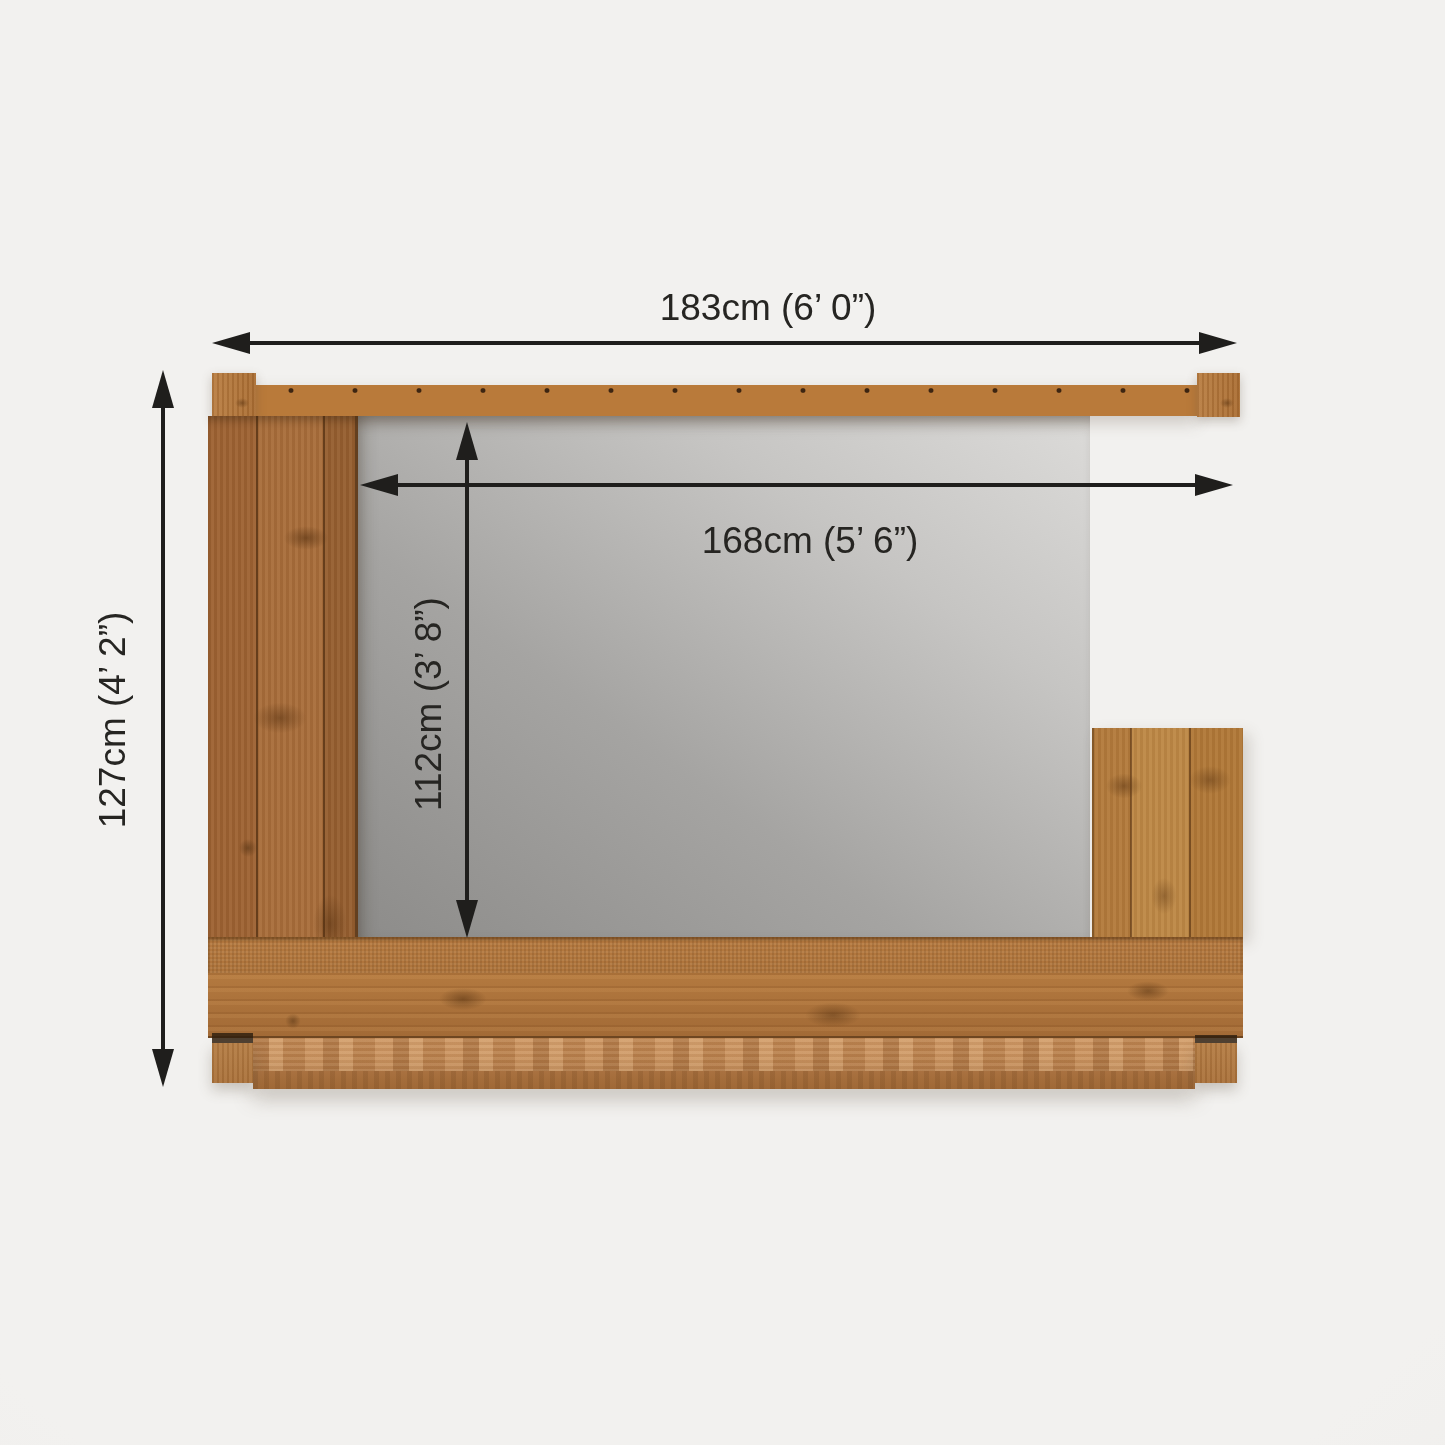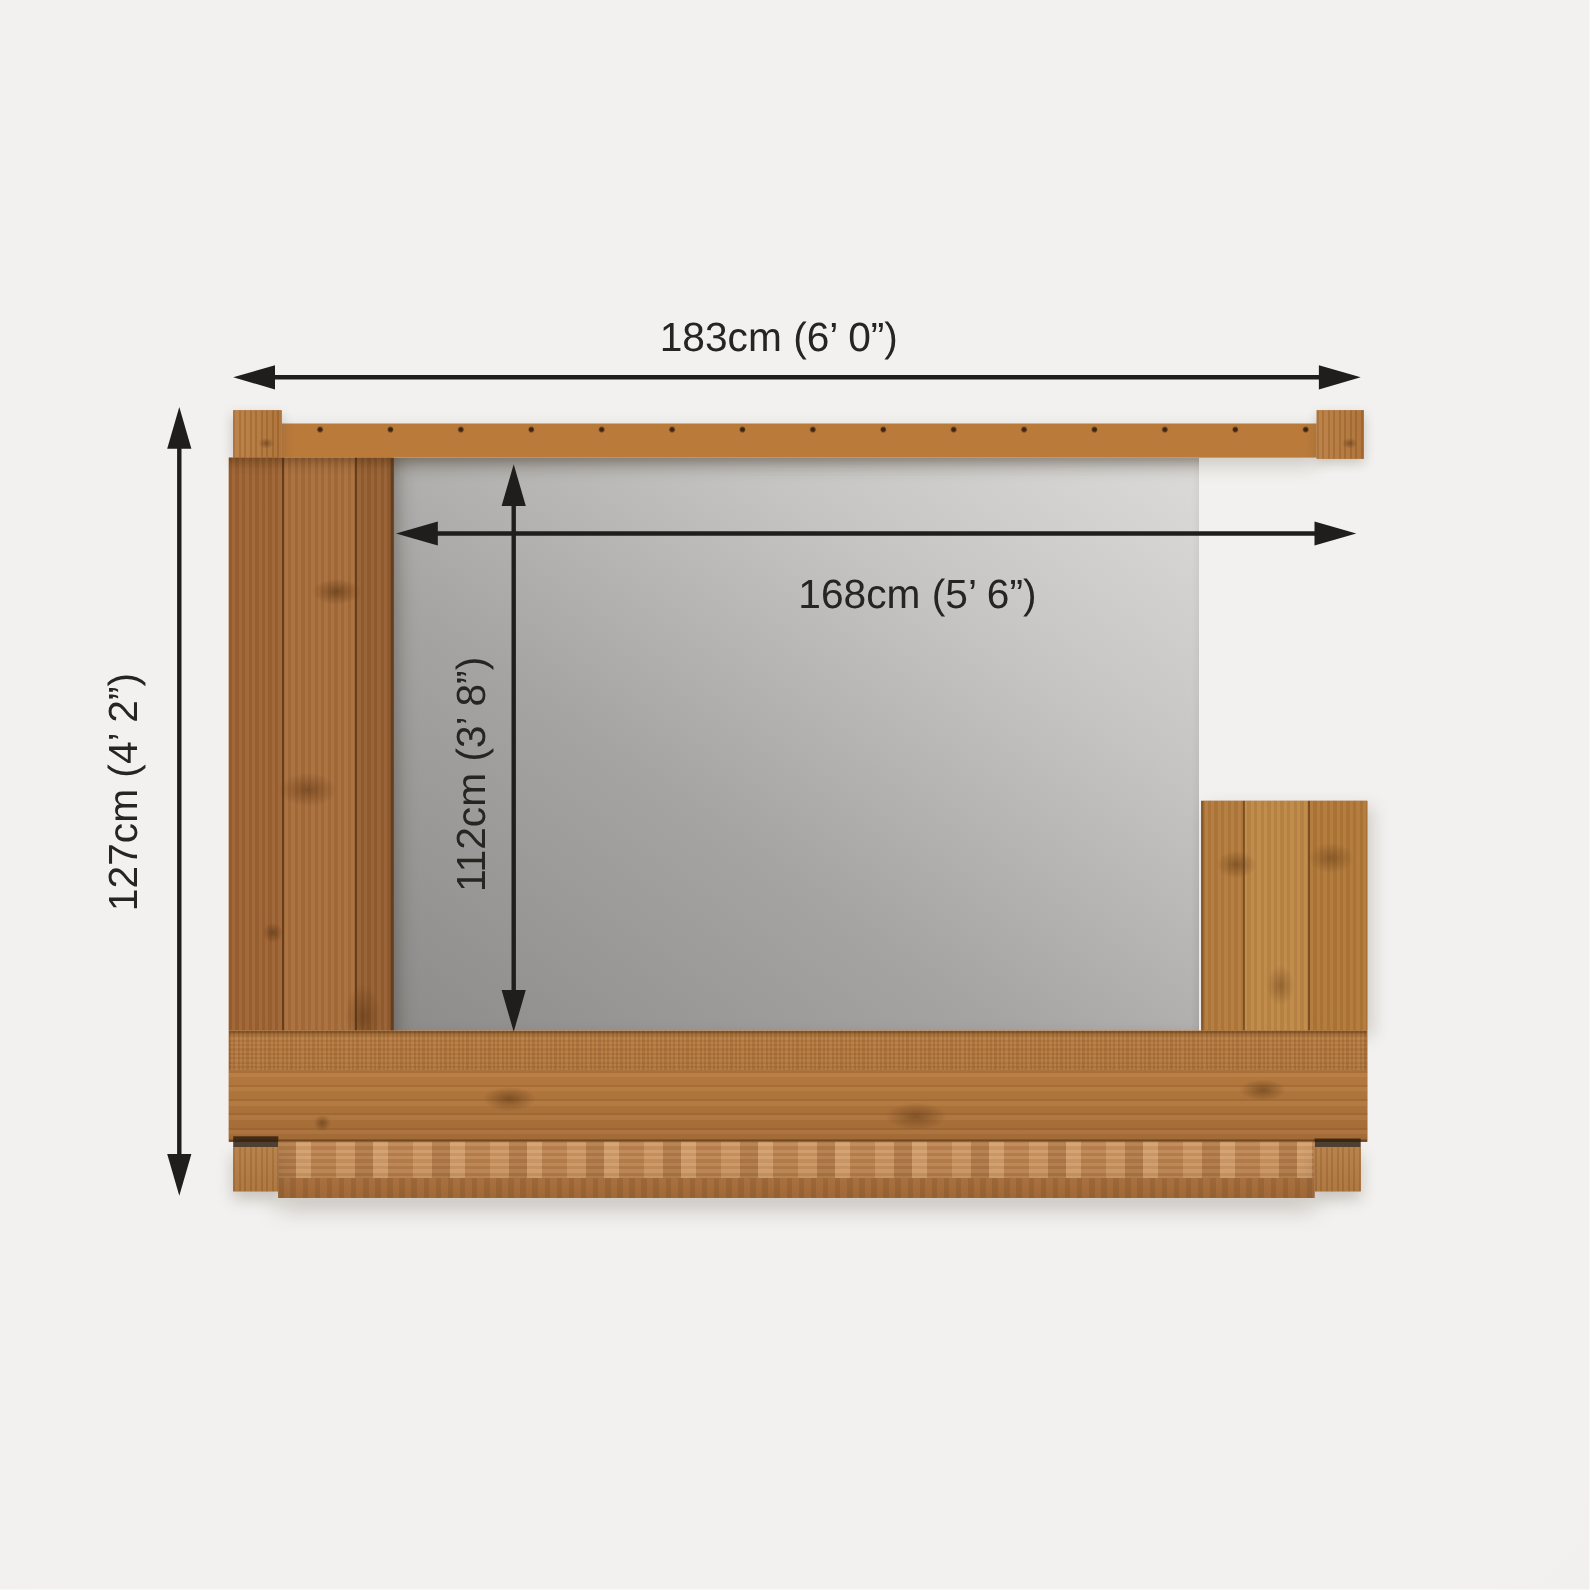--- a/index.html
+++ b/index.html
@@ -177,21 +177,21 @@
       <polygon points="163,370 152,408 174,408" stroke="none"></polygon>
       <polygon points="163,1087 152,1049 174,1049" stroke="none"></polygon>
     </g>
     <g stroke="#1f1e1c" fill="#1f1e1c">
       <line x1="467" y1="440" x2="467" y2="922" stroke-width="4"></line>
       <polygon points="467,422 456,460 478,460" stroke="none"></polygon>
       <polygon points="467,938 456,900 478,900" stroke="none"></polygon>
     </g>
   </svg>
 
-  <div class="dim-label" id="label-outer-width" style="left:708px; top:307px">183cm (6’ 0”)</div>
+  <div class="dim-label" id="label-outer-width" style="left:768px; top:307px">183cm (6’ 0”)</div>
 
-  <div class="dim-label" id="label-inner-width" style="left:834px; top:540px">168cm (5’ 6”)</div>
+  <div class="dim-label" id="label-inner-width" style="left:810px; top:540px">168cm (5’ 6”)</div>
 
   <div class="dim-label vert" id="label-outer-depth" style="left:112px; top:720px">127cm (4’ 2”)</div>
 
   <div class="dim-label vert" id="label-inner-depth" style="left:428px; top:704px">112cm (3’ 8”)</div>
 
 </div>
 
 </body></html>

